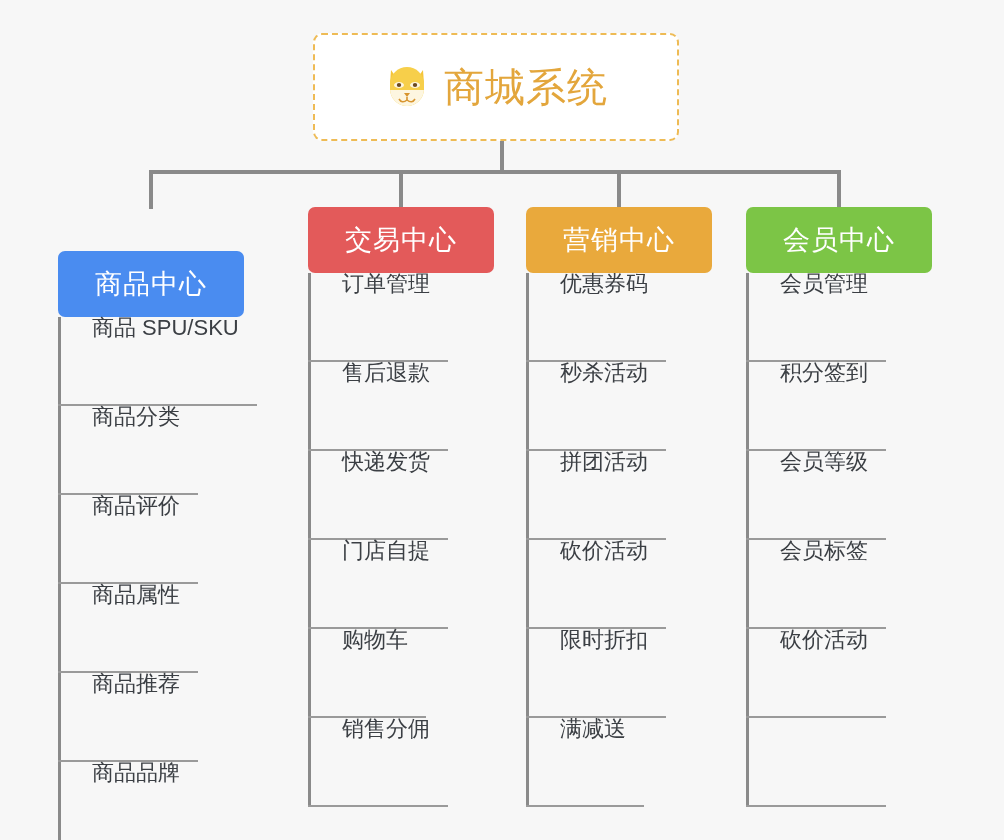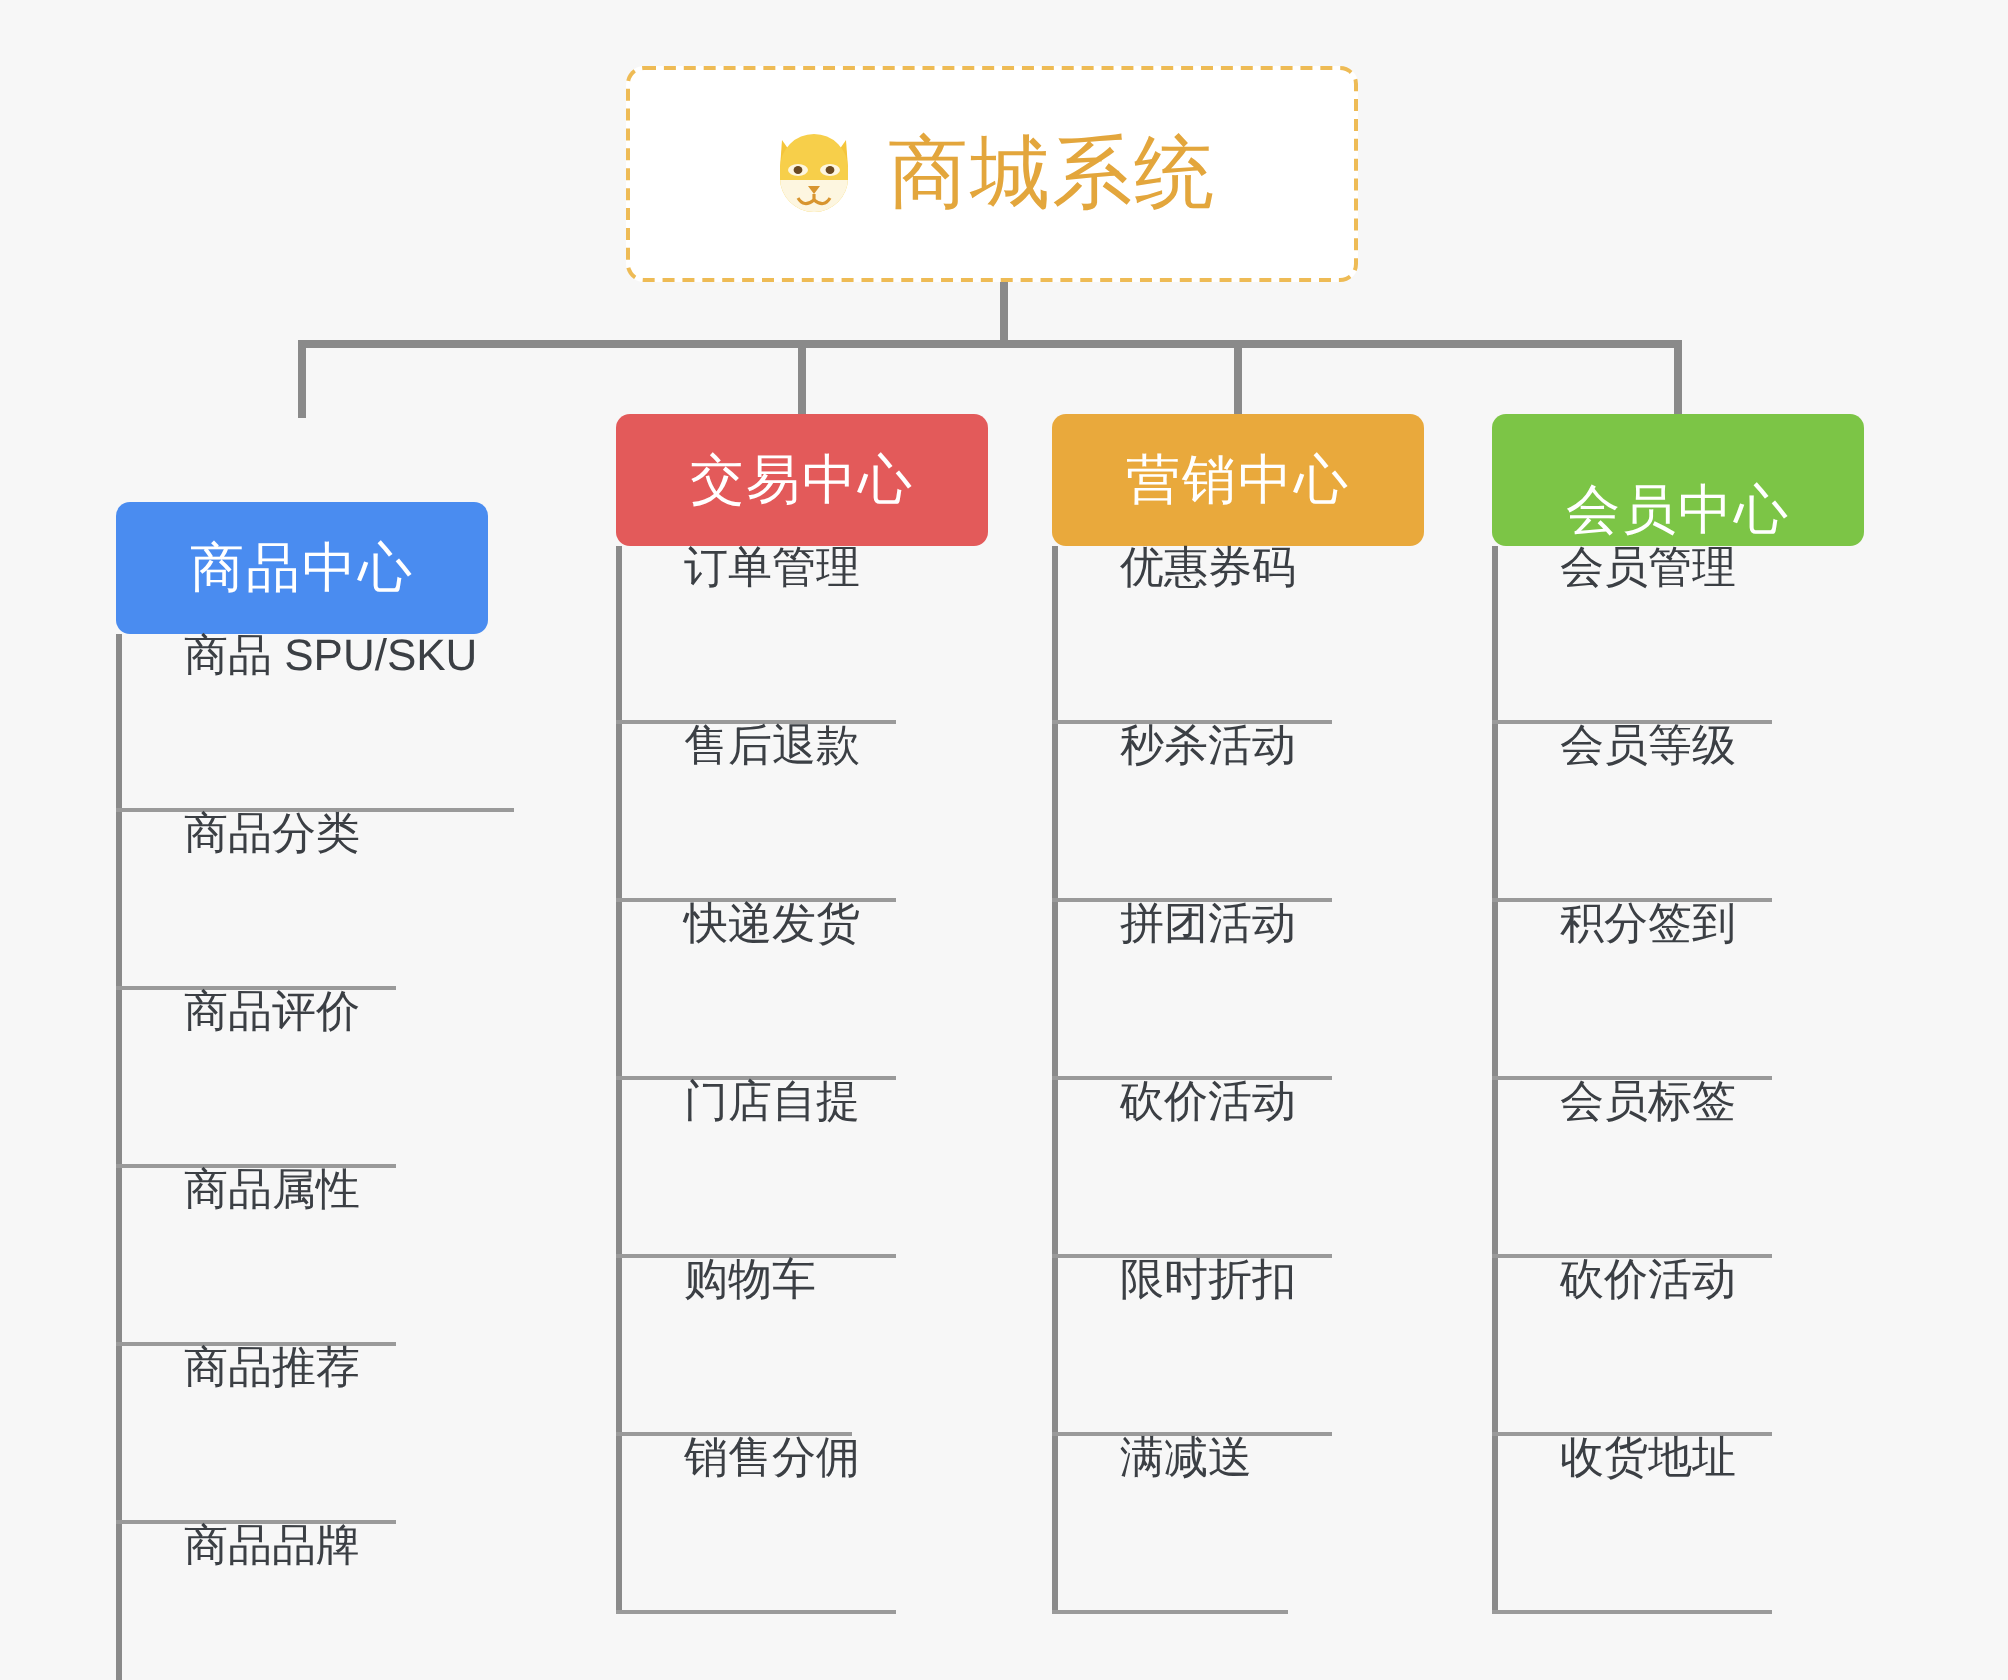--- a/index.html
+++ b/index.html
@@ -240,45 +240,44 @@
         <span class="leaf-rule" style="width: 140px;"></span>
       </div>
       <div class="leaf">
         <span class="leaf-text">满减送</span>
         <span class="leaf-rule" style="width: 118px;"></span>
       </div>
     </div>
   </div>
 
   <div class="column" style="left:746px;">
-    <div class="col-head" style="background: rgb(124, 197, 70); align-items: flex-end;">
+    <div class="col-head" style="background: rgb(124, 197, 70);">
       <span>会员中心</span>
     </div>
     <div class="col-body">
       <div class="spine" style="background: rgb(138, 138, 138); height: 534px;"></div>
       <div class="leaf">
         <span class="leaf-text">会员管理</span>
         <span class="leaf-rule" style="width: 140px;"></span>
       </div>
       <div class="leaf">
+        <span class="leaf-text">积分签到</span>
+        <span class="leaf-rule" style="width: 140px;"></span>
+      </div>
+      <div class="leaf">
         <span class="leaf-text">会员等级</span>
         <span class="leaf-rule" style="width: 140px;"></span>
       </div>
       <div class="leaf">
-        <span class="leaf-text">积分签到</span>
-        <span class="leaf-rule" style="width: 140px;"></span>
-      </div>
-      <div class="leaf">
         <span class="leaf-text">会员标签</span>
         <span class="leaf-rule" style="width: 140px;"></span>
       </div>
       <div class="leaf">
         <span class="leaf-text">砍价活动</span>
         <span class="leaf-rule" style="width: 140px;"></span>
       </div>
       <div class="leaf">
-        <span class="leaf-text">收货地址</span>
         <span class="leaf-rule" style="width: 140px;"></span>
       </div>
     </div>
   </div>
 
 </div>
 
 </body></html>

